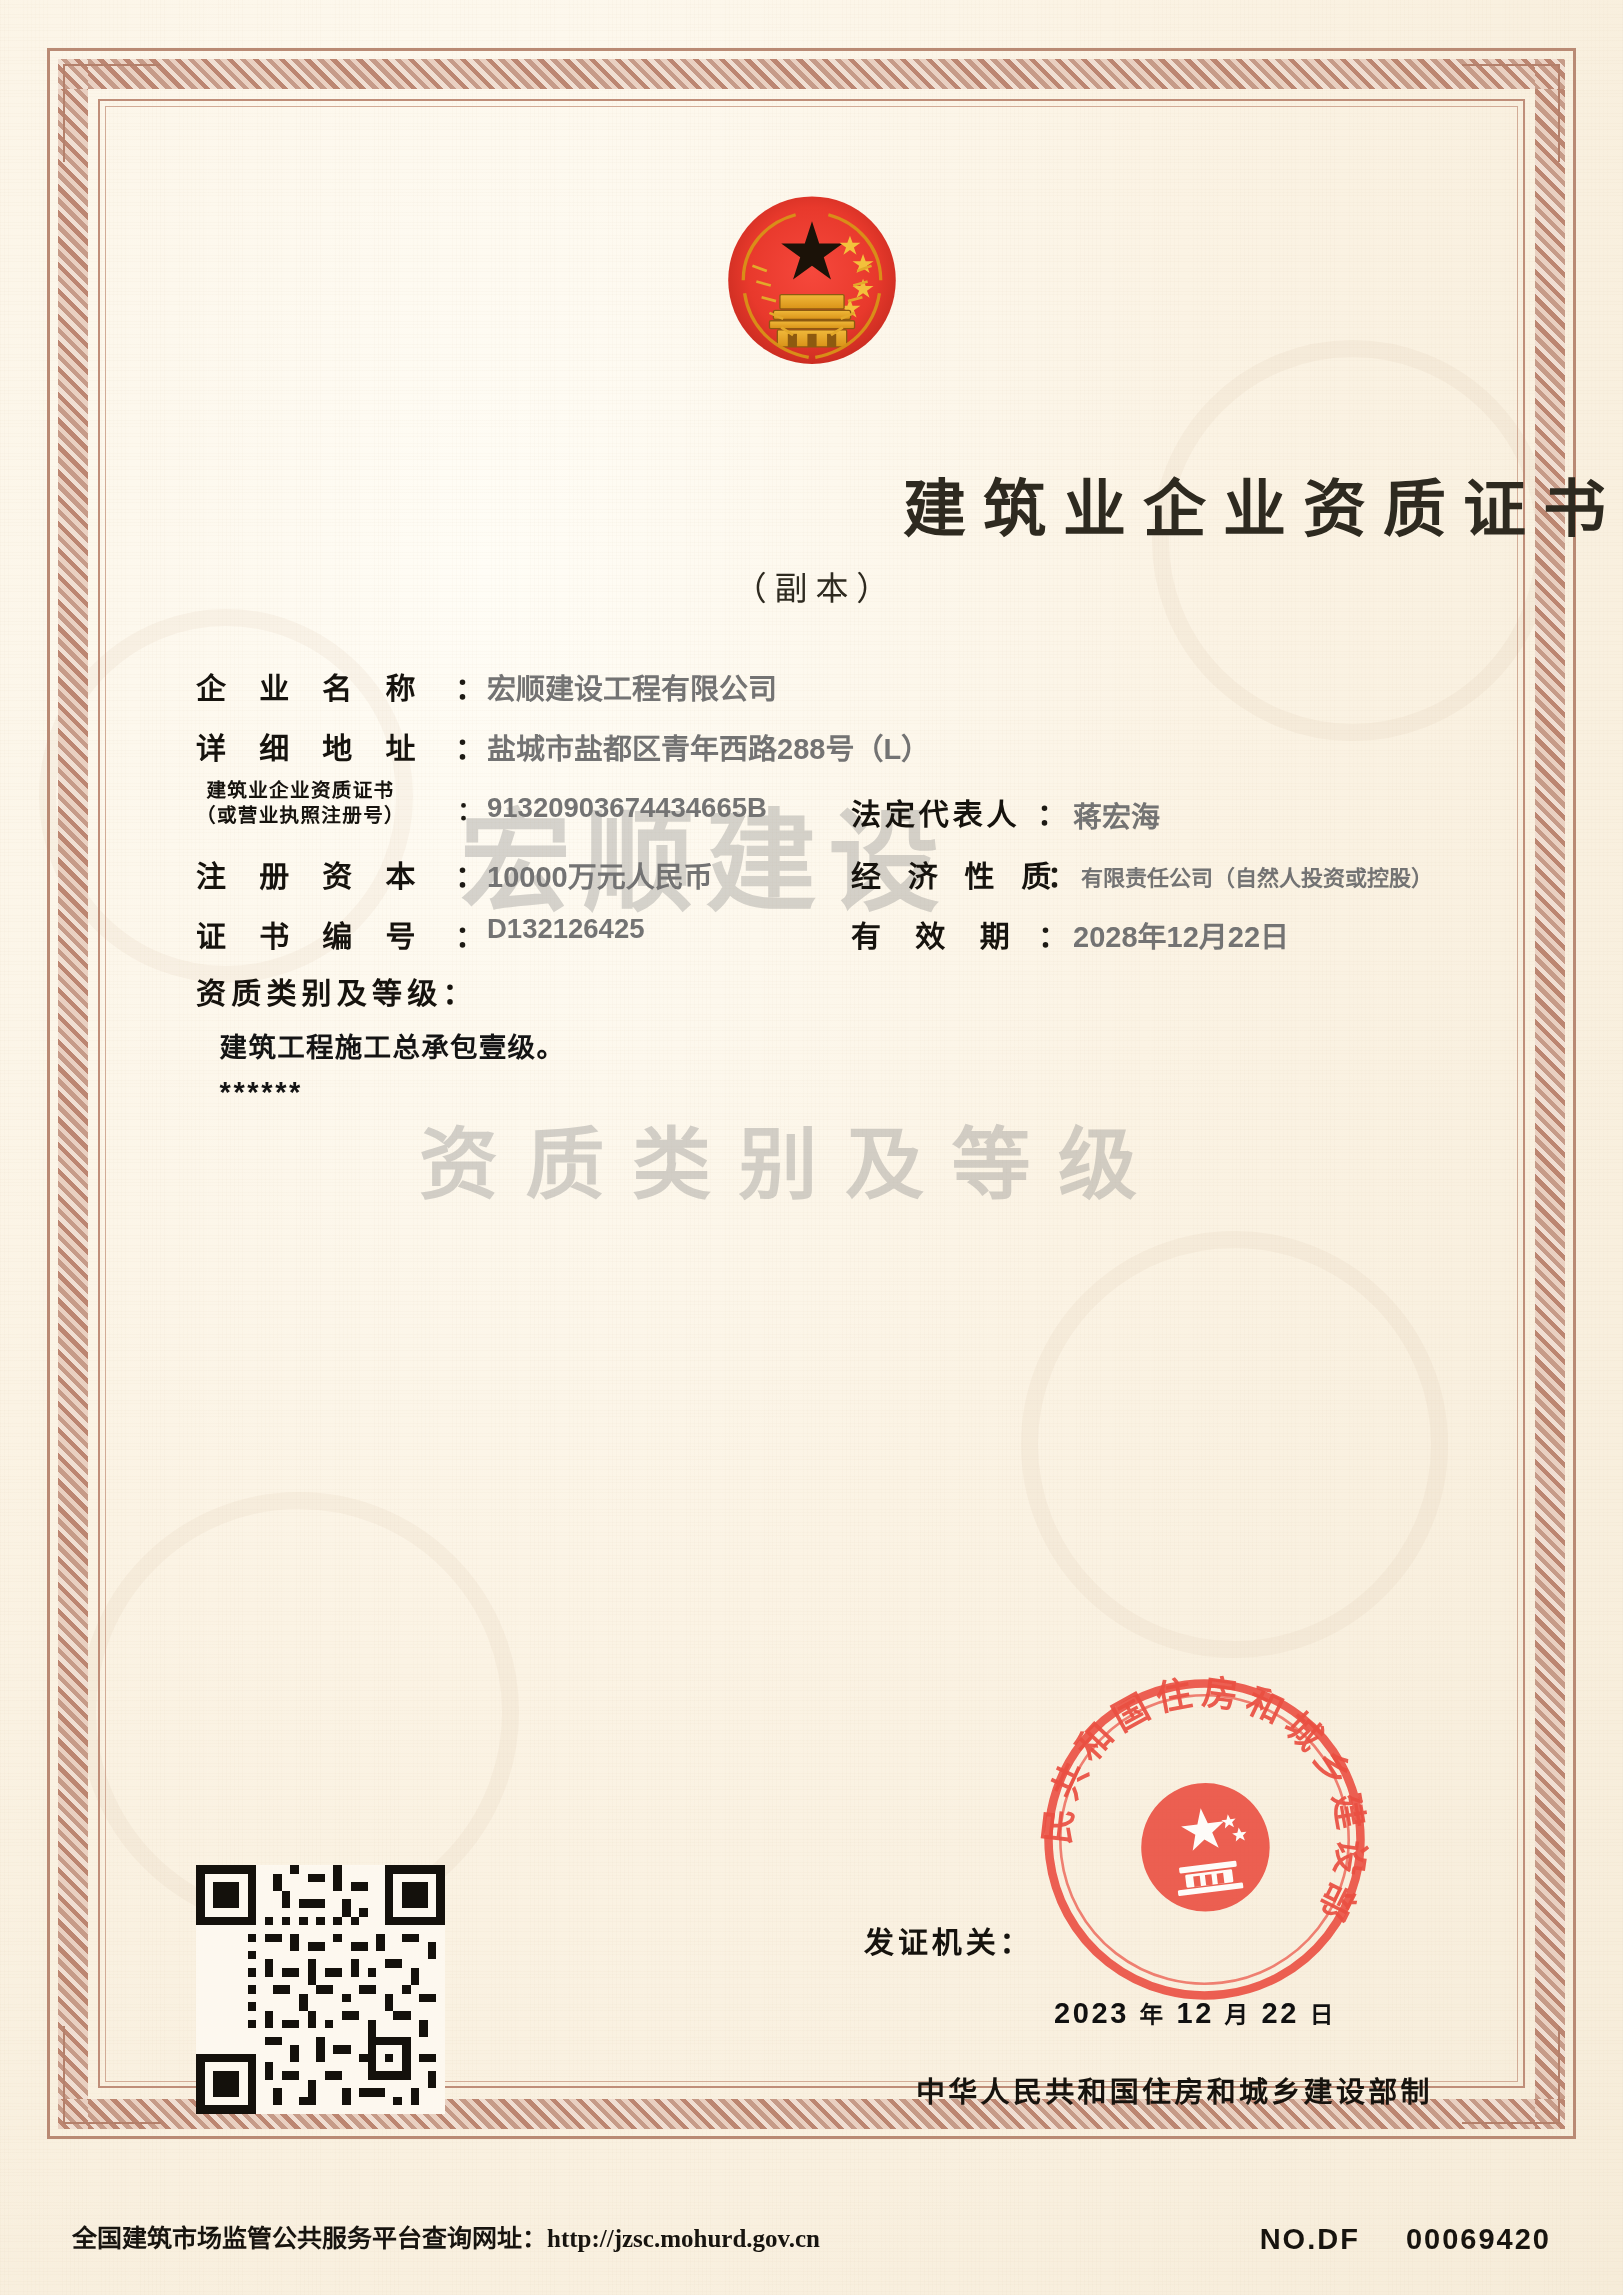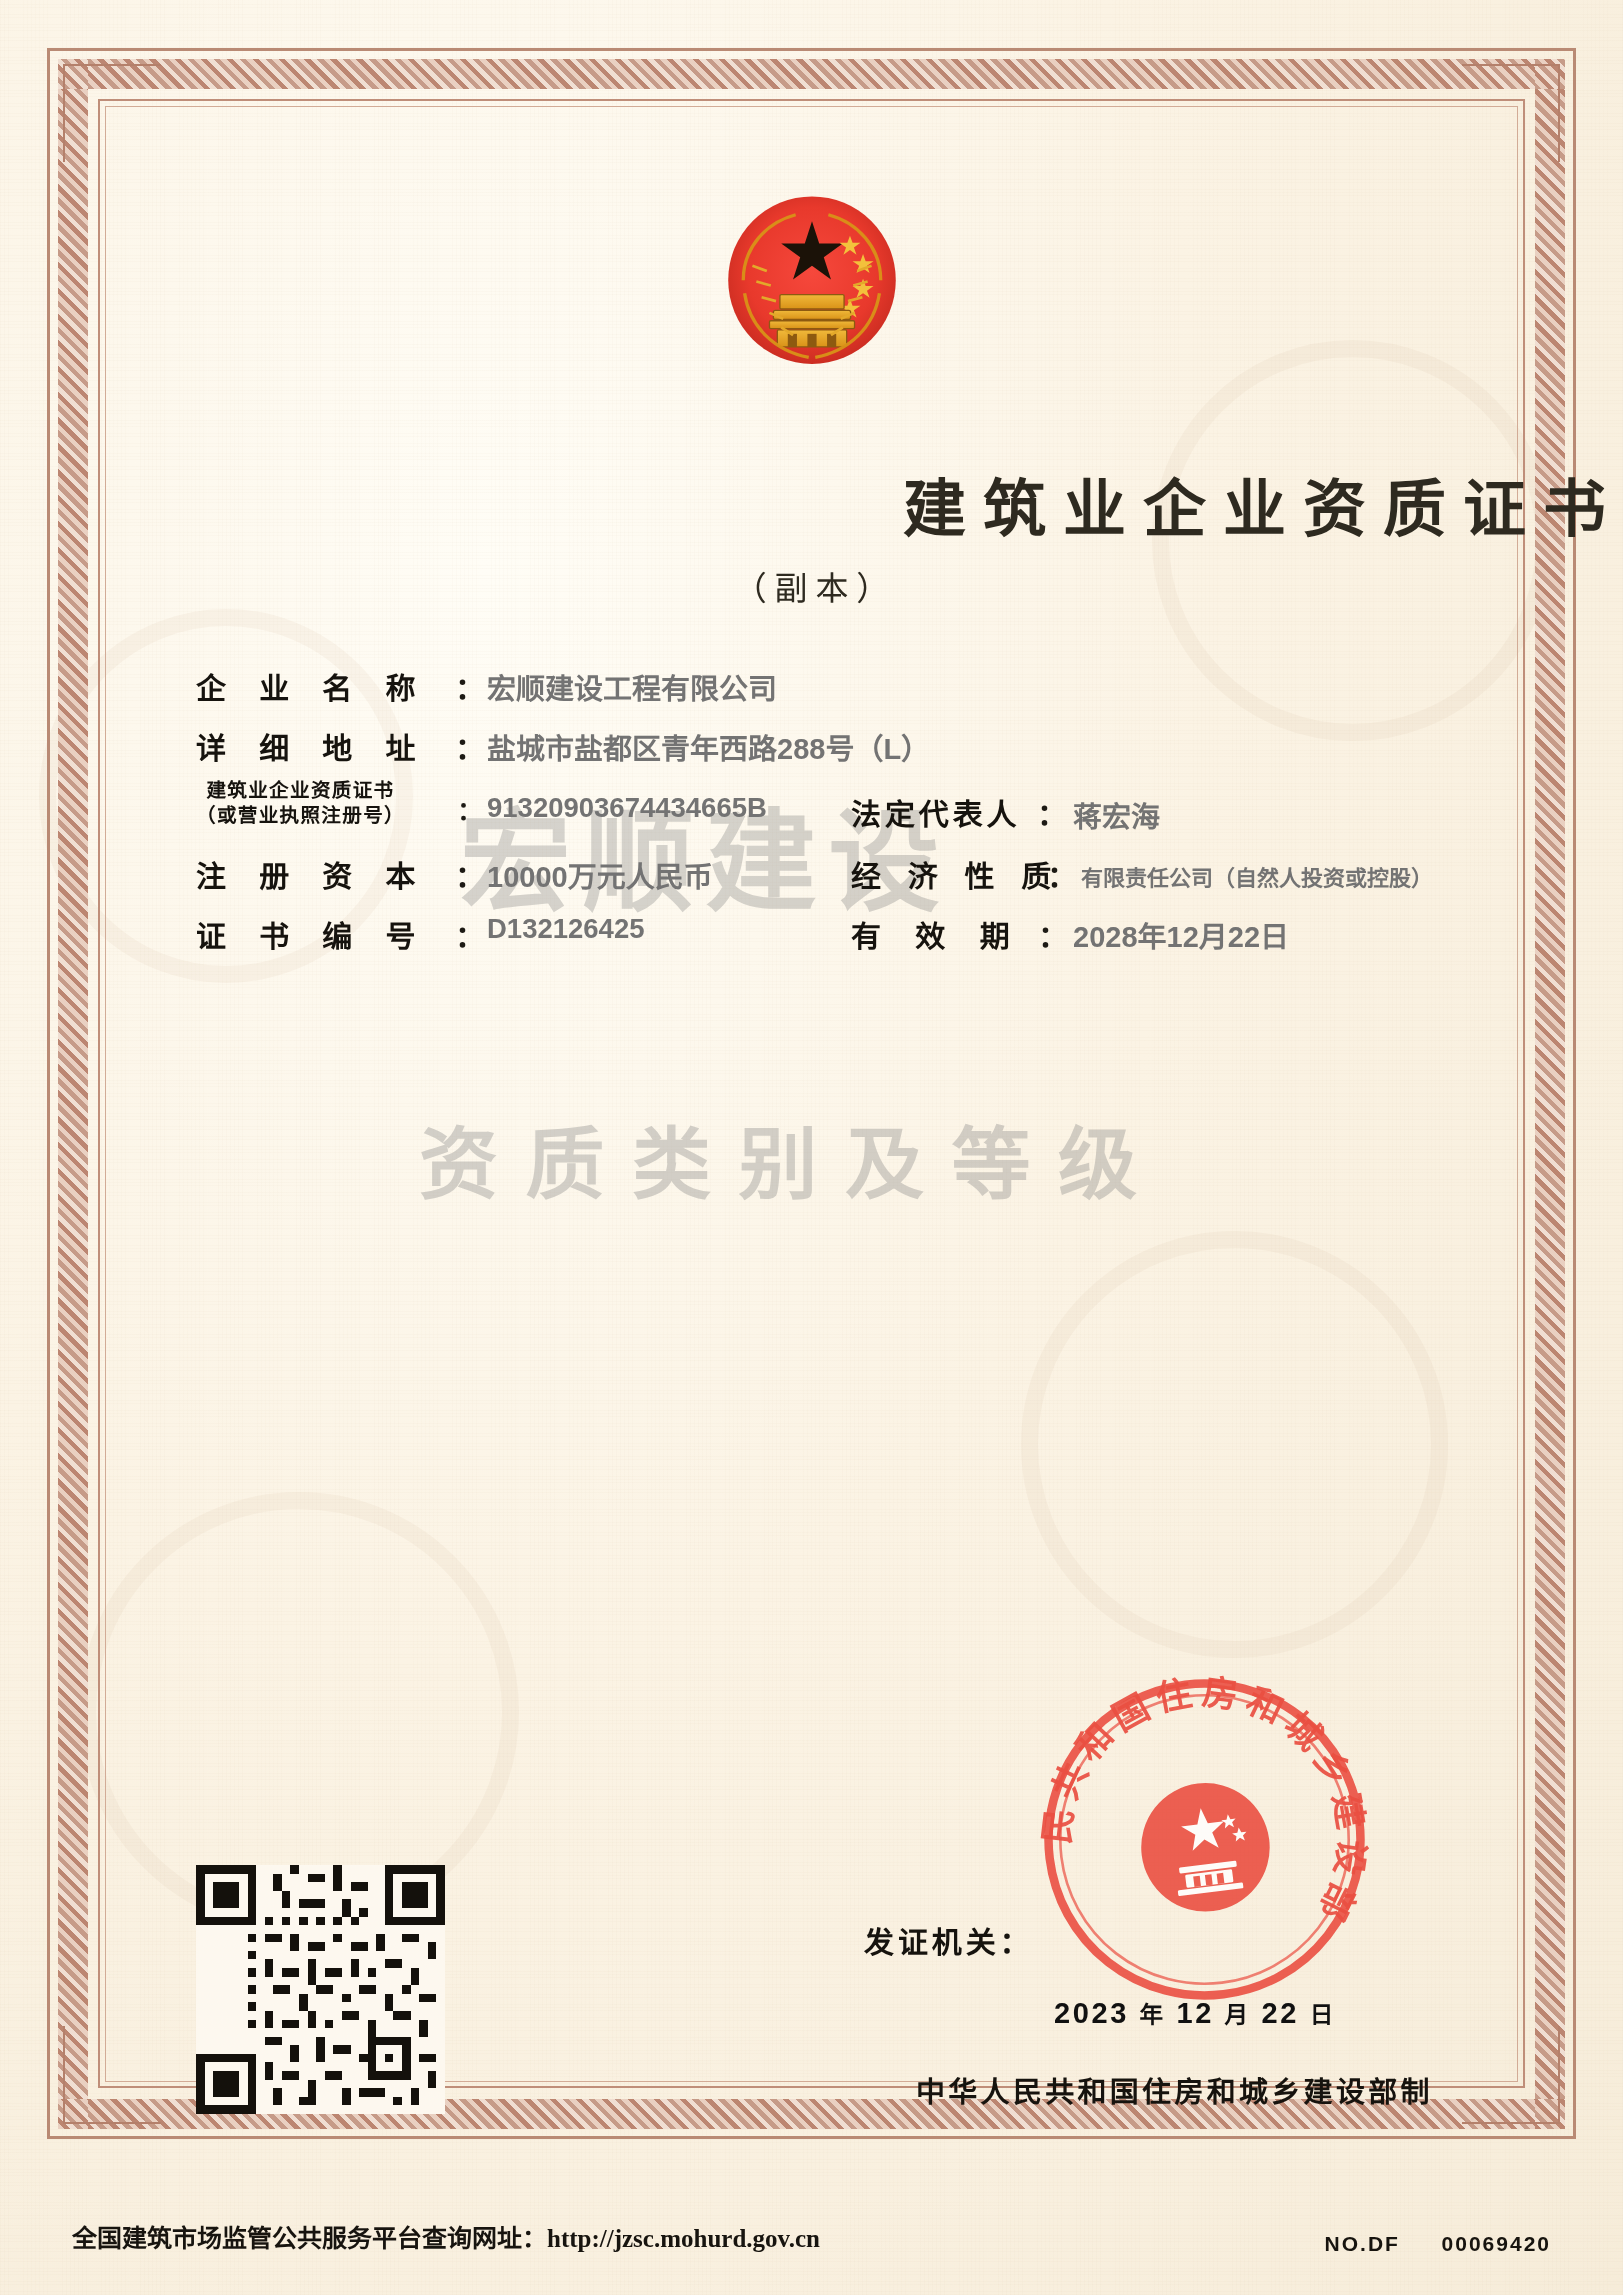--- a/index.html
+++ b/index.html
@@ -179,21 +179,21 @@
 
   
   .footer-left{
     position:absolute;left:72px;bottom:41px;
     font-family:"Liberation Serif", serif;
     font-weight:bold;font-size:25px;color:#17140f;
   }
   .footer-right{
     position:absolute;right:72px;bottom:39px;
     font-family:"Liberation Sans", sans-serif;
-    font-weight:bold;font-size:21px;color:#17140f;letter-spacing:2px;
+    font-weight:bold;font-size:29px;color:#17140f;letter-spacing:2px;
   }
 </style>
 </head>
 <body>
 
 <div class="paper"></div>
 
 <div class="ghost" style="left:39px;top:609px;width:340px;height:340px;"></div>
 <div class="ghost" style="left:1152px;top:340px;width:367px;height:367px;"></div>
 <div class="ghost" style="left:79px;top:1492px;width:406px;height:406px;"></div>
@@ -303,20 +303,25 @@
   <div class="row">
     <span class="lab sp">证 书 编 号</span>
     <span class="colon" style="left:259px;top:2.6px;">：</span>
     <span class="val mono" style="left:291px;">D132126425</span>
 
     <span class="lab" style="left:655px;top:2.6px;letter-spacing:13px;">有 效 期</span>
     <span class="colon" style="left:842px;top:2.6px;">：</span>
     <span class="val" style="left:877px;">2028年12月22日</span>
   </div>
 
+  <div class="row" style="height:170px;">
+    <span class="qualification-title">资质类别及等级：</span>
+    <span class="qualification-line">建筑工程施工总承包壹级。</span>
+    <span class="stars">******</span>
+  </div>
 
 </div>
 
 <div class="qr">
   <svg viewBox="0 0 29 29" width="249" height="249" shape-rendering="crispEdges" aria-hidden="true">
     <rect width="29" height="29" fill="#fdf8ef"></rect>
     <g fill="#14110c">
 
       <rect x="0" y="0" width="7" height="1"></rect>
         <rect x="0" y="6" width="7" height="1"></rect>

